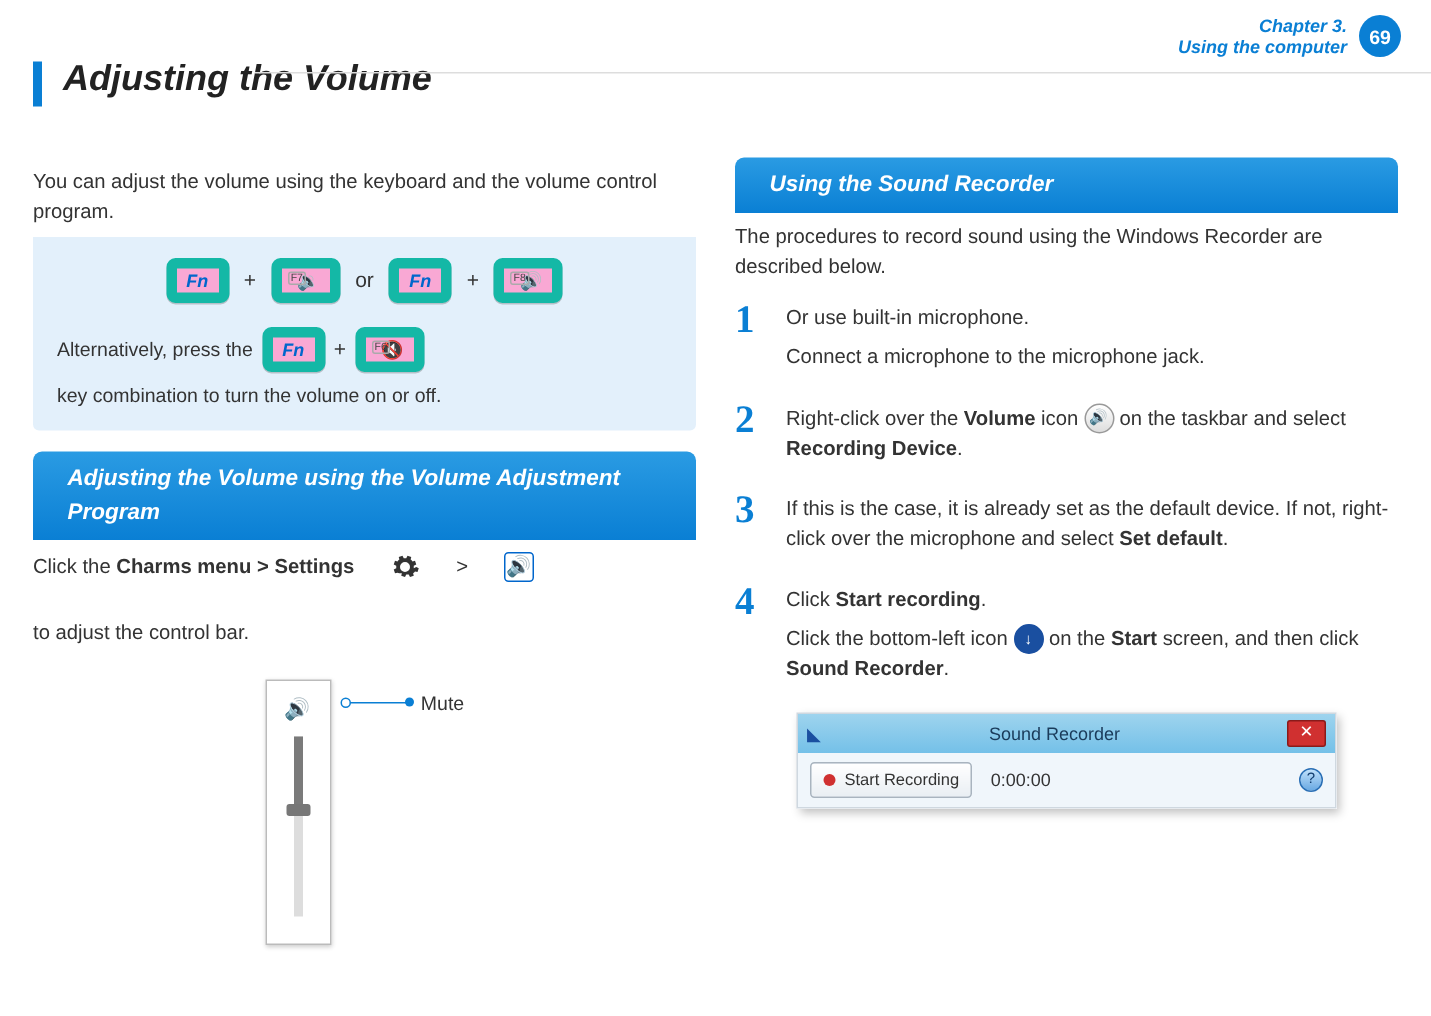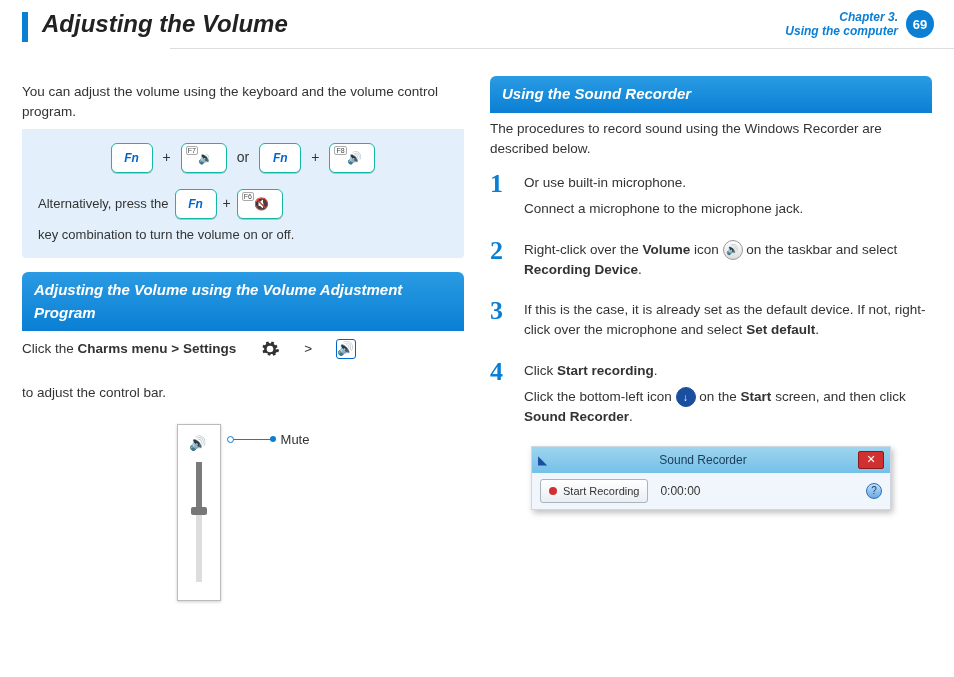--- a/index.html
+++ b/index.html
@@ -1,29 +1,29 @@
 <!DOCTYPE html>
 <html><head>
 <meta charset="utf-8">
 <style>
   *{box-sizing:border-box;margin:0;padding:0}
   body{font-family:"Segoe UI",Arial,sans-serif;background:#fff;color:#222;width:954px;height:677px;position:relative;overflow:hidden}
-  .header{display:flex;align-items:flex-start;padding:10px 22px 6px 22px;}
+  .header{display:flex;align-items:flex-start;padding:10px 22px 6px 22px;margin-top:29px;}
   .header .bar{width:6px;height:30px;background:#0a7fd4;margin-right:14px;margin-top:2px}
   .header h1{font-size:24px;font-weight:700;font-style:italic;color:#222}
   .chapter{text-align:right;position:absolute;right:20px;top:10px;color:#0a7fd4;font-weight:700;font-size:12px;font-style:italic;display:flex;align-items:center;gap:8px}
   .chapter .lines{line-height:1.2}
   .page-badge{width:28px;height:28px;border-radius:50%;background:#0a7fd4;color:#fff;display:inline-flex;align-items:center;justify-content:center;font-weight:700;font-style:normal;font-size:13px}
   .hr{position:absolute;left:170px;right:0;top:48px;border:none;border-top:1px solid #ddd}
   .cols{display:flex;gap:26px;padding:28px 22px 0 22px}
   .col{width:444px;font-size:13.5px;line-height:1.5;color:#333}
-  .section-head{background:linear-gradient(180deg,#2a9be3,#0a7fd4);color:#fff;font-weight:700;font-style:italic;font-size:15px;padding:7px 12px;border-radius:6px 6px 0 0;margin-top:14px}
+  .section-head{background:linear-gradient(180deg,#2a9be3,#0a7fd4);color:#fff;font-weight:700;font-style:italic;font-size:15px;padding:7px 23px;border-radius:6px 6px 0 0;margin-top:14px}
   .box{background:#e3f0fb;padding:14px 16px;border-radius:0 0 4px 4px;font-size:13px;color:#333}
   .keyrow{display:flex;justify-content:center;align-items:center;gap:10px;margin-bottom:16px}
-  .key{border:1px solid #14b8a6;border-radius:6px;background:#ffffff;height:30px;display:inline-flex;align-items:center;justify-content:center;font-size:12px;box-shadow:0 1px 0 rgba(0,0,0,.2)}
+  .key{border:7px solid #14b8a6;border-radius:6px;background:#f9a8d4;height:30px;display:inline-flex;align-items:center;justify-content:center;font-size:12px;box-shadow:0 1px 0 rgba(0,0,0,.2)}
   .fn-key{width:42px;color:#0066cc;font-weight:700;font-style:italic}
   .f-key{width:46px;position:relative;padding-left:4px}
   .f-key .flab{position:absolute;top:2px;left:4px;font-size:7px;color:#444;border:1px solid #aaa;padding:0 1px;border-radius:2px;line-height:1}
   .spk{color:#0066cc;font-size:12px}
   .or,.plus{font-size:14px;color:#333}
   .alt-line{display:flex;align-items:center;flex-wrap:wrap;gap:6px}
   p{margin:6px 0}
   .charms-line{display:flex;align-items:center;flex-wrap:wrap;gap:24px;margin-top:8px}
   .gear{width:20px;height:20px}
   .vol-ico{width:20px;height:20px;border:1px solid #0066cc;border-radius:3px;display:inline-flex;align-items:center;justify-content:center;color:#0066cc}

